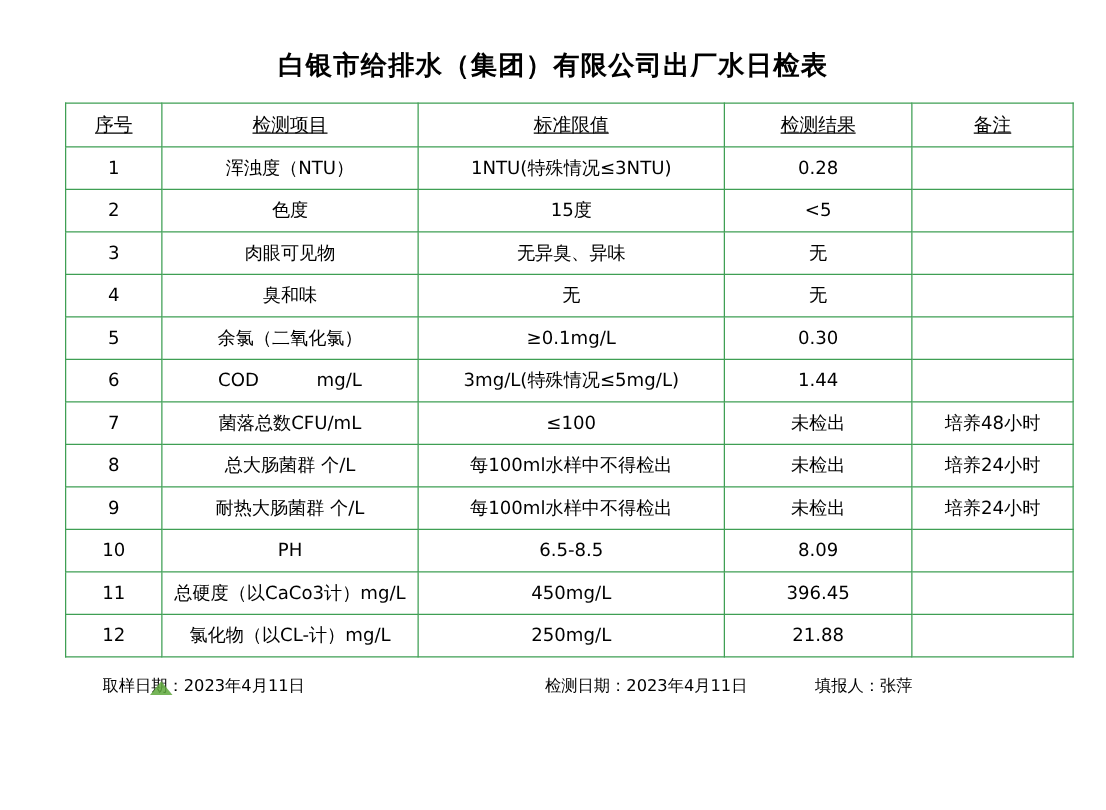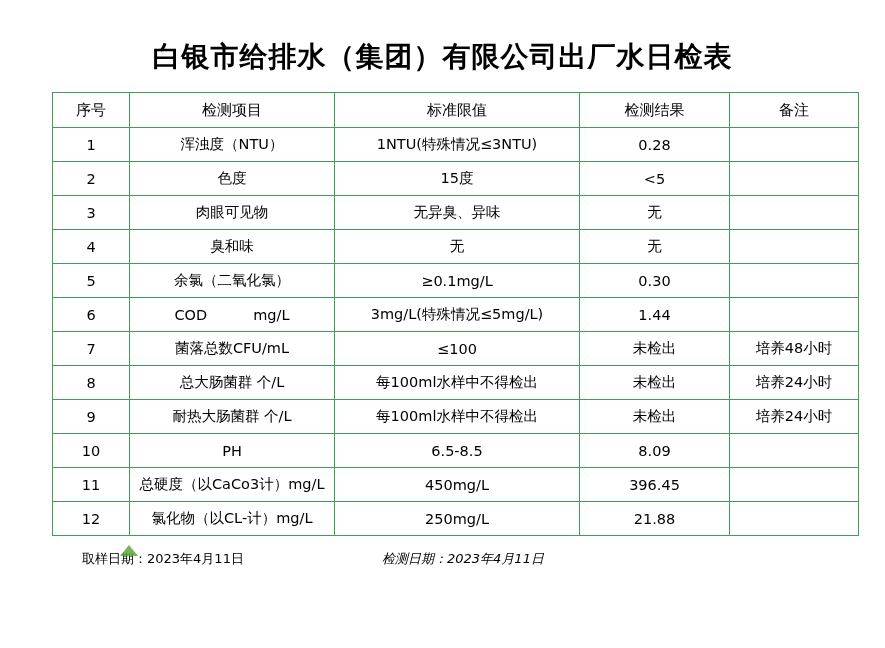--- a/index.html
+++ b/index.html
@@ -15,21 +15,21 @@
     overflow: hidden;
   }
   .page {
     position: relative;
     width: 885px;
     height: 648px;
     box-sizing: border-box;
   }
   .title {
     text-align: center;
-    font-size: 28px;
+    font-size: 21px;
     font-weight: bold;
     letter-spacing: 1px;
     padding-top: 38px;
     padding-bottom: 16px;
     font-family: "DejaVu Serif", "Liberation Serif", serif;
   }
   .table-wrap {
     padding: 0 52px;
   }
   table.report {
@@ -45,39 +45,40 @@
     vertical-align: middle;
     font-size: 14.5px;
     height: 33px;
     padding: 0 2px;
     font-family: "DejaVu Sans", "Liberation Sans", sans-serif;
   }
   table.report th {
     font-weight: normal;
     height: 34px;
     font-size: 15px;
+    text-decoration: underline;
   }
   .col-no    { width: 72px; }
   .col-item  { width: 200px; }
   .col-std   { width: 240px; }
   .col-res   { width: 145px; margin-top: 35px; }
   .col-note  { width: 124px; }
   .item-spaced {
     display: inline-block;
     white-space: pre;
   }
   .footer {
     padding: 0 52px;
     margin-top: 14px;
     display: flex;
     font-size: 13px;
     font-family: "DejaVu Sans", "Liberation Sans", sans-serif;
   }
   .footer .f1 { width: 300px; text-align: left; padding-left: 30px;}
-  .footer .f2 { width: 270px; text-align: left; font-style: italic; }
+  .footer .f2 { width: 270px; text-align: center; }
   .footer .f3 { flex: 1; text-align: left; }
   .corner-mark {
     position: absolute;
     left: 120px;
     bottom: 92px;
     width: 0;
     height: 0;
     border-left: 9px solid transparent;
     border-right: 9px solid transparent;
     border-bottom: 11px solid #5ea83c;
@@ -187,17 +188,18 @@
           <td>21.88</td>
           <td></td>
         </tr>
       </tbody>
     </table>
   </div>
 
   <div class="footer">
     <div class="f1">取样日期：2023年4月11日</div>
     <div class="f2">检测日期：2023年4月11日</div>
+    <div class="f3">填报人：张萍</div>
   </div>
 
   <div class="corner-mark"></div>
 
 </div>
 
 </body></html>

